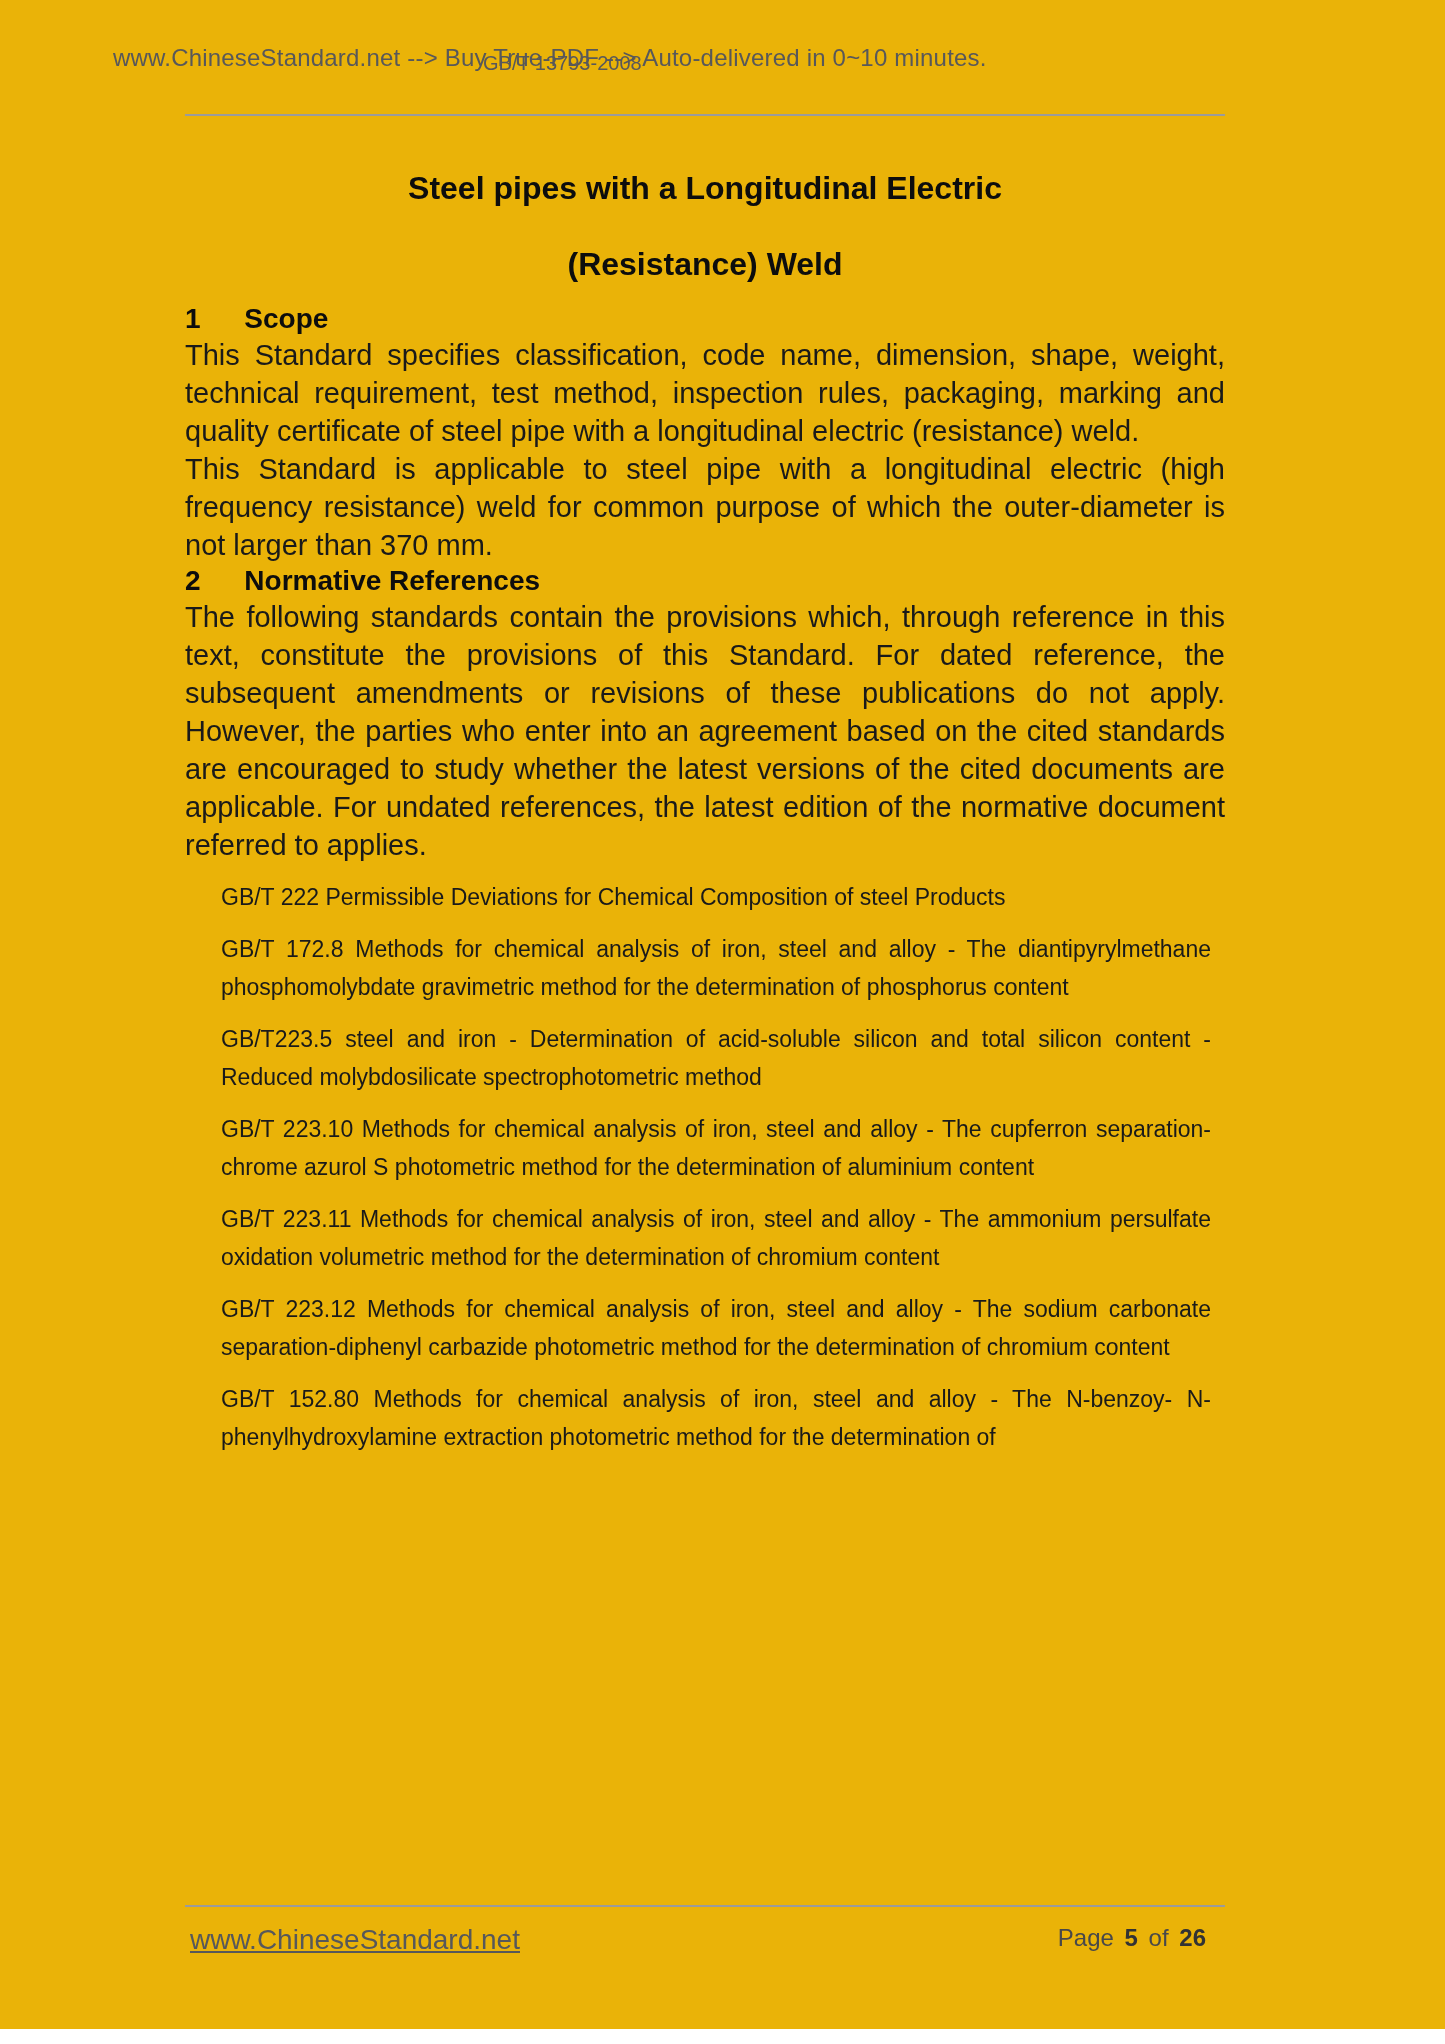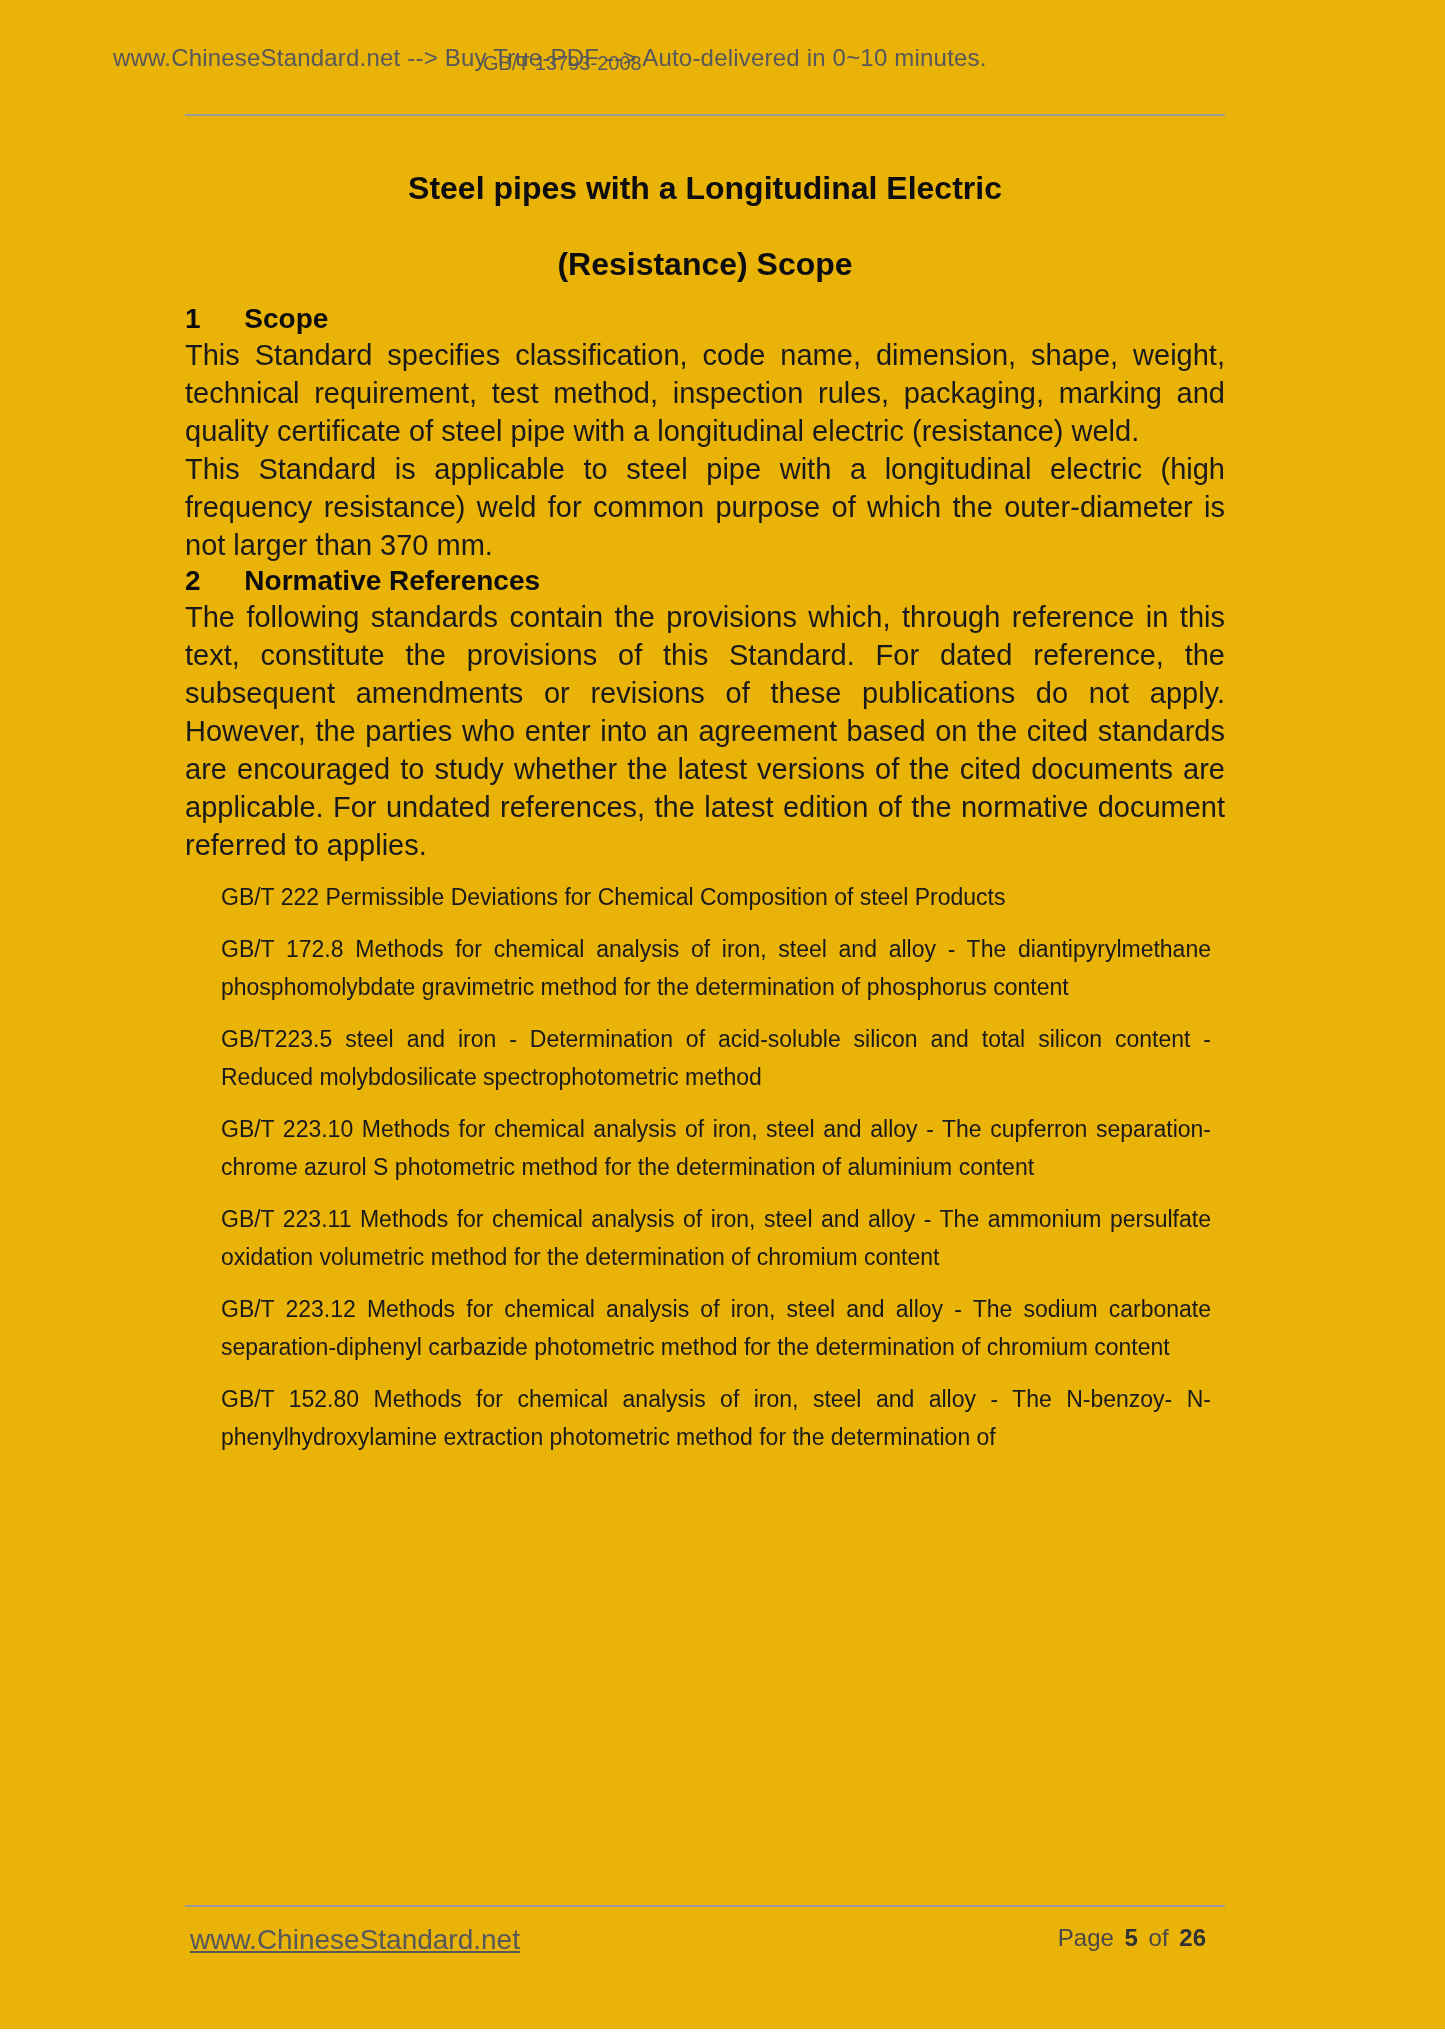--- a/index.html
+++ b/index.html
@@ -132,21 +132,21 @@
 <div class="page">
 
   <div class="banner">www.ChineseStandard.net --&gt; Buy True-PDF --&gt; Auto-delivered in 0~10 minutes.</div>
   <div class="doc-number">GB/T 13793-2008</div>
   <div class="rule header-rule"></div>
 
   <div class="content">
 
     <h1 class="doc-title">
       <span class="title-line">Steel pipes with a Longitudinal Electric</span>
-      <span class="title-line">(Resistance) Scope</span>
+      <span class="title-line">(Resistance) Weld</span>
     </h1>
 
     <h2 class="sec-heading h-scope">
       <span class="sec-num">1</span>
       <span class="sec-label">Scope</span>
     </h2>
 
     <p class="para p-scope-1">This Standard specifies classification, code name, dimension, shape, weight, technical requirement, test method, inspection rules, packaging, marking and quality certificate of steel pipe with a longitudinal electric (resistance) weld.</p>
     <p class="para p-scope-2">This Standard is applicable to steel pipe with a longitudinal electric (high frequency resistance) weld for common purpose of which the outer-diameter is not larger than 370 mm.</p>
 

